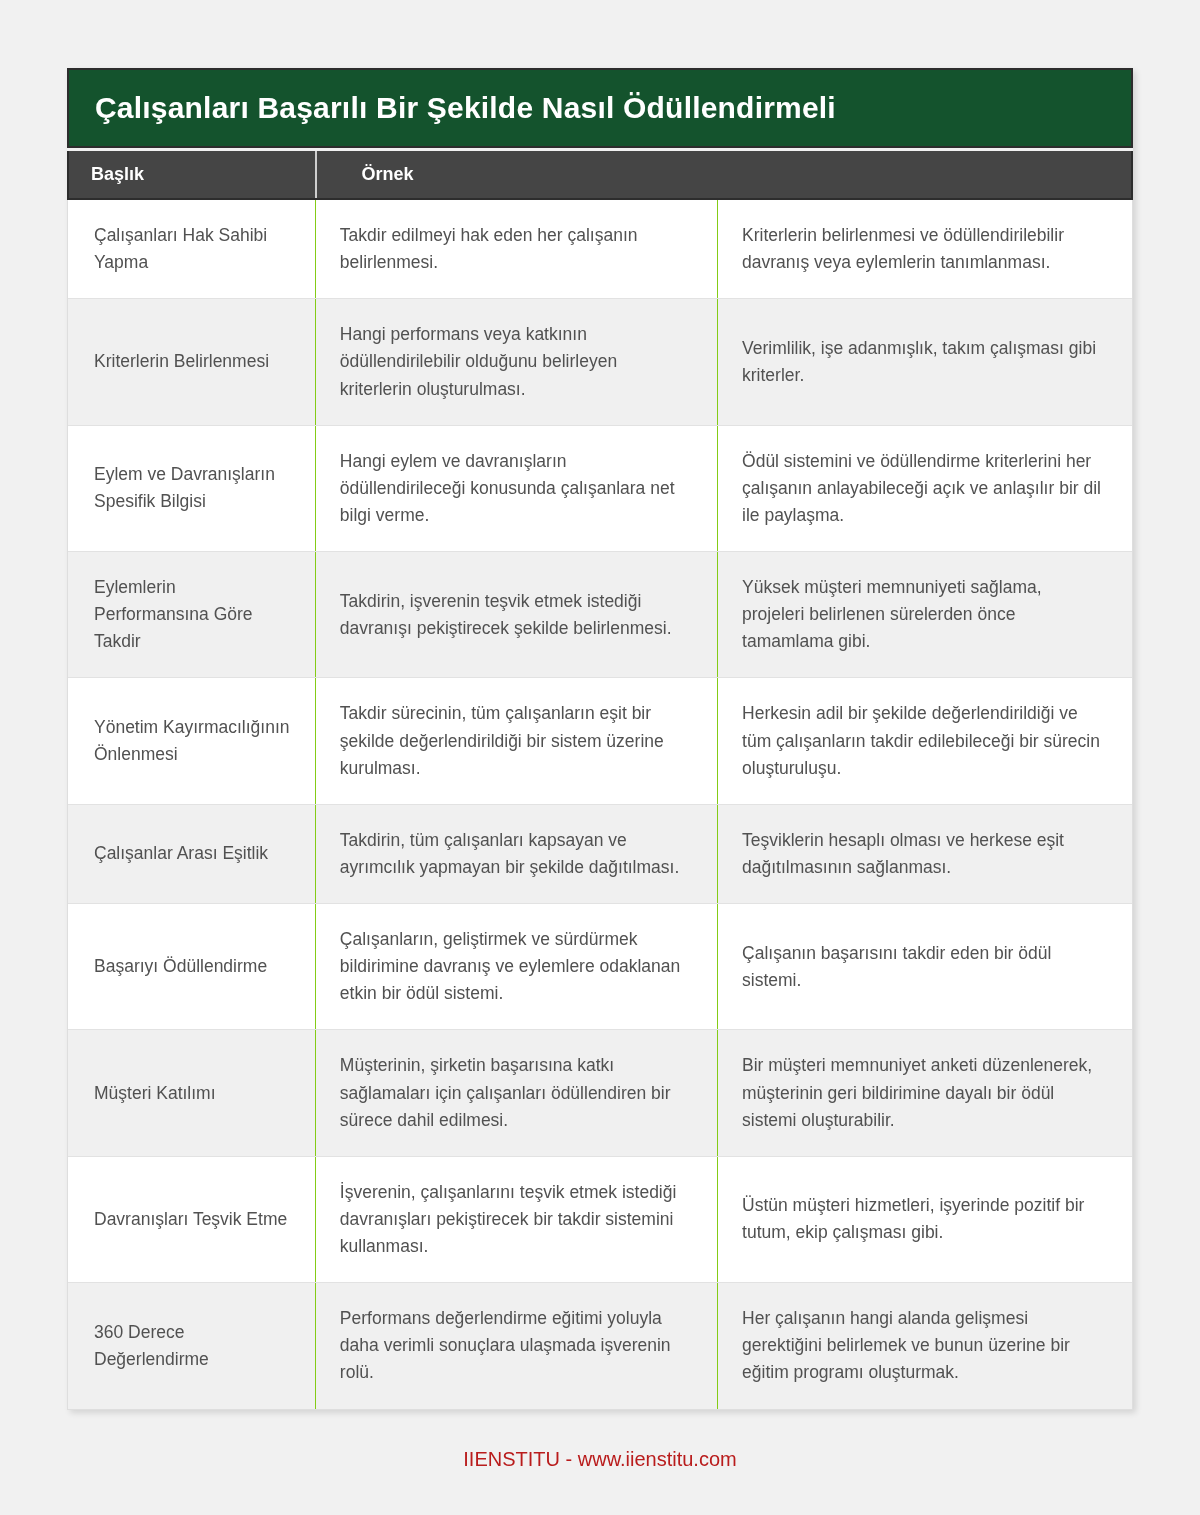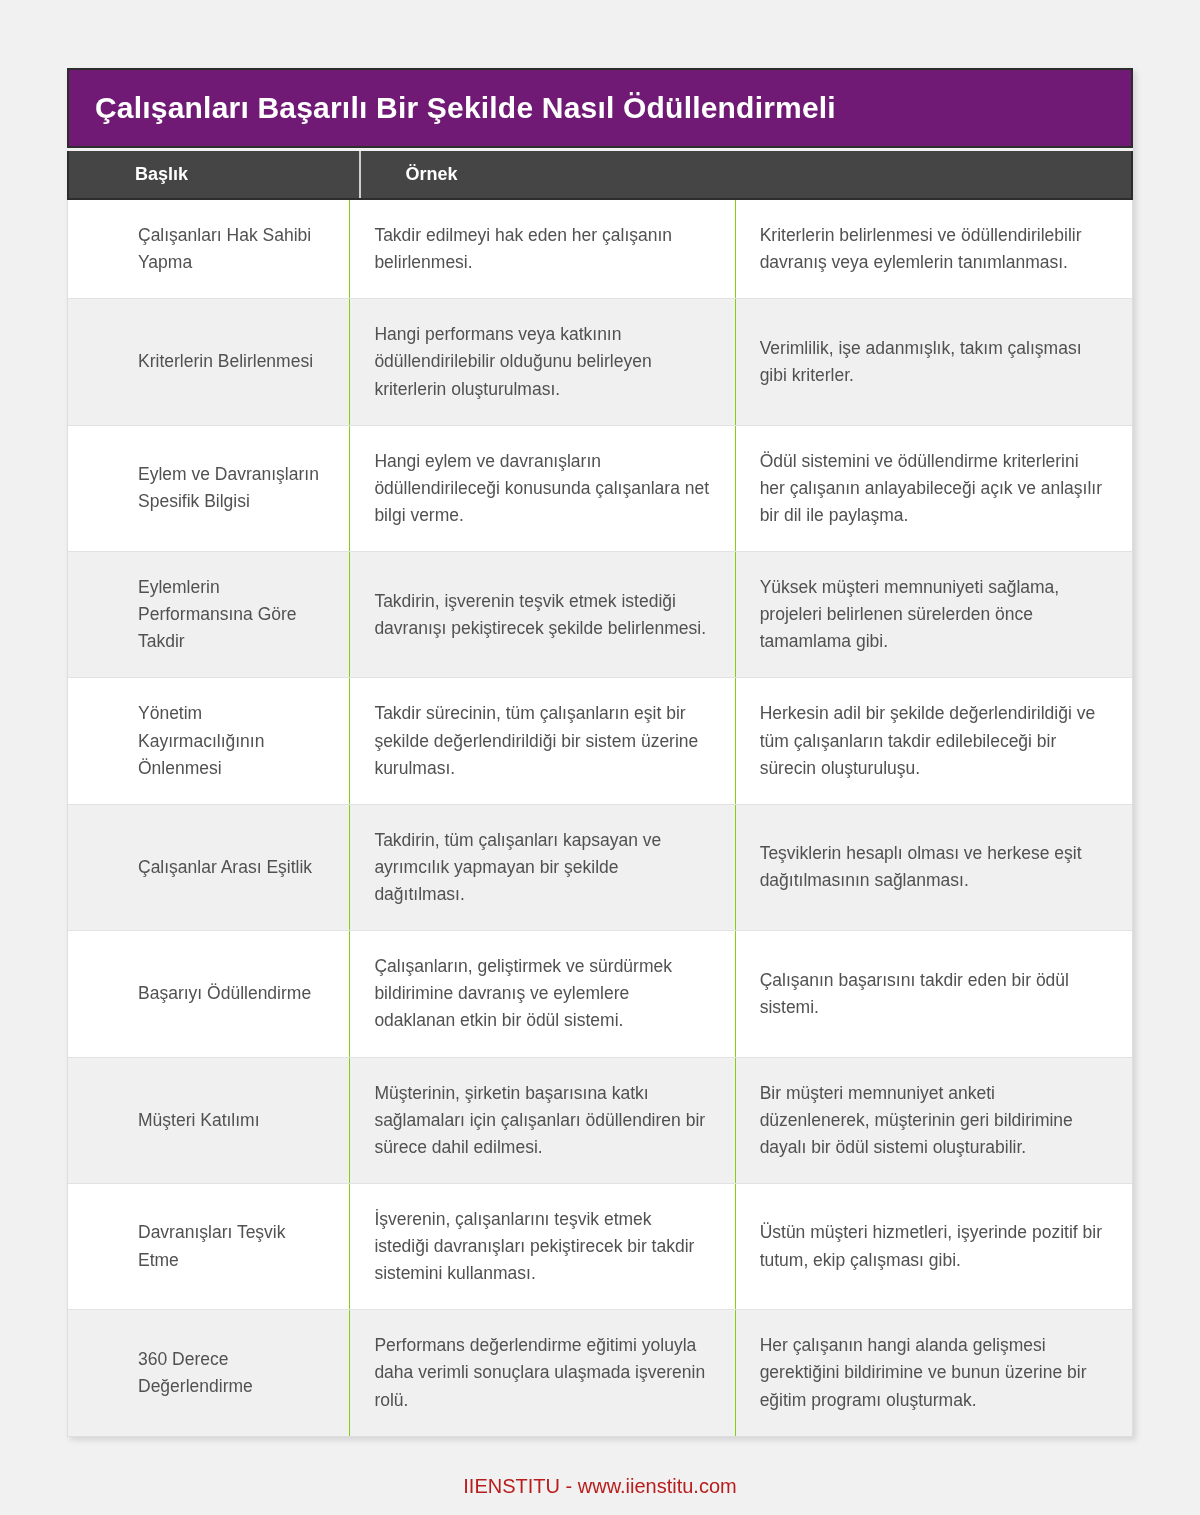--- a/index.html
+++ b/index.html
@@ -8,21 +8,21 @@
     min-height: 1515px;
     background: #f1f1f1;
     font-family: "Liberation Sans", "DejaVu Sans", sans-serif;
   }
   .table-wrap {
     width: 1066px;
     margin: 68px auto 0 auto;
     box-shadow: 3px 3px 6px rgba(0,0,0,0.12);
   }
   .title-bar {
-    background: #701a75;
+    background: #14532d;
     border: 2px solid #2d2d2d;
     color: #ffffff;
     font-size: 30px;
     font-weight: bold;
     padding: 21px 26px;
     letter-spacing: 0.2px;
   }
   .header-row {
     display: flex;
     background: #454545;
@@ -30,21 +30,21 @@
     border-top: none;
     margin-top: 3px;
   }
   .header-cell {
     color: #ffffff;
     font-size: 18px;
     font-weight: bold;
     padding: 13px 22px;
   }
   .header-cell + .header-cell { border-left: 2px solid #cfcfcf; }
-  .col-1 { width: 23.2%; margin-left: 44px; }
+  .col-1 { width: 23.2%; }
   .col-2 { width: 37.8%; }
   .col-3 { width: 39.0%; padding-left: 44px; }
   .tbody {
     border: 1px solid #dedede;
     border-top: none;
     background: #ffffff;
   }
   .trow { display: flex; }
   .trow:nth-child(odd)  { background: #ffffff; }
   .trow:nth-child(even) { background: #f0f0f0; }
@@ -178,19 +178,19 @@
         </div>
       </div>
       <div class="trow">
         <div class="tcell col-1">
           <span>360 Derece Değerlendirme</span>
         </div>
         <div class="tcell col-2">
           <span>Performans değerlendirme eğitimi yoluyla daha verimli sonuçlara ulaşmada işverenin rolü.</span>
         </div>
         <div class="tcell col-3">
-          <span>Her çalışanın hangi alanda gelişmesi gerektiğini bildirimine ve bunun üzerine bir eğitim programı oluşturmak.</span>
+          <span>Her çalışanın hangi alanda gelişmesi gerektiğini belirlemek ve bunun üzerine bir eğitim programı oluşturmak.</span>
         </div>
       </div>
     </div>
 </div>
 
 <div class="footer">IIENSTITU - www.iienstitu.com</div>
 
 </body></html>

